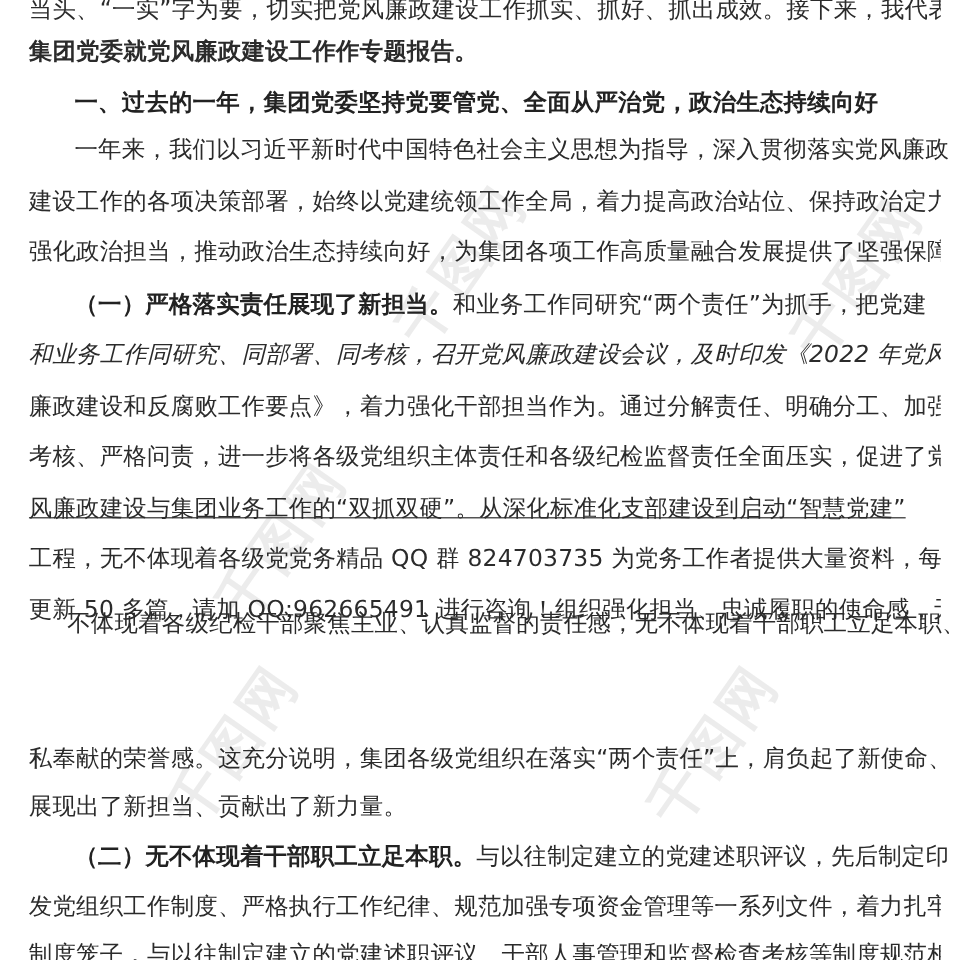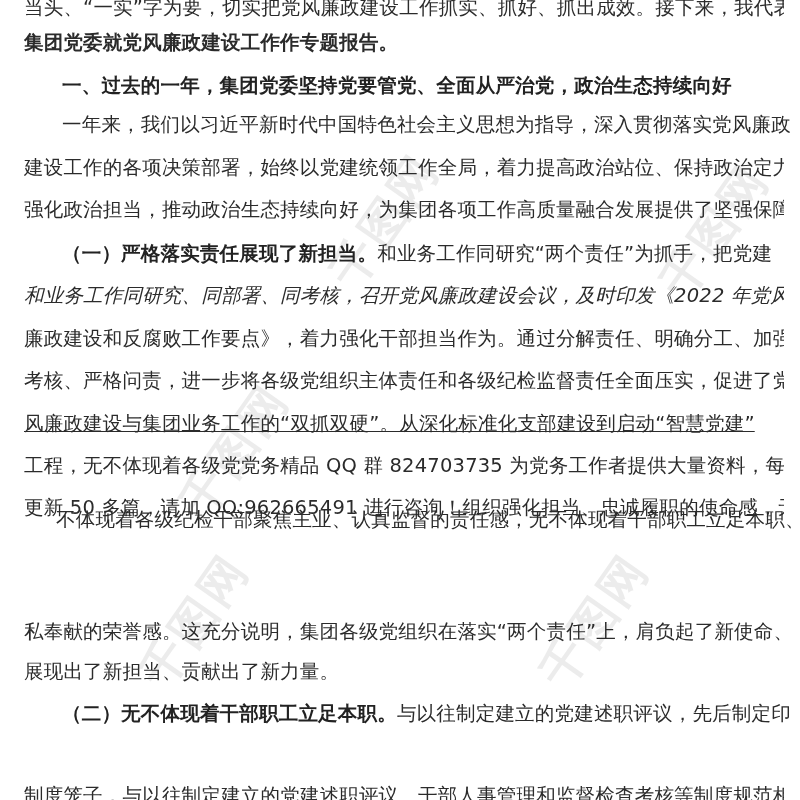--- a/index.html
+++ b/index.html
@@ -75,14 +75,15 @@
   <div class="line" style="top:454px;">工程，无不体现着各级党党务精品 QQ 群 824703735 为党务工作者提供大量资料，每天</div>
   <div class="line" style="top:496px;">更新 50 多篇，请加 QQ:962665491 进行咨询！组织强化担当、忠诚履职的使命感，无</div>
   <div class="line" style="top:508px;margin-left:32px;">不体现着各级纪检干部聚焦主业、认真监督的责任感，无不体现着干部职工立足本职、无</div>
 
   <div class="line" style="top:620px;">私奉献的荣誉感。这充分说明，集团各级党组织在落实“两个责任”上，肩负起了新使命、</div>
   <div class="line" style="top:660px;">展现出了新担当、贡献出了新力量。</div>
 
   <div class="line indent" style="top:702px;">
     <span class="bold">（二）无不体现着干部职工立足本职。</span><span>与以往制定建立的党建述职评议，先后制定印</span>
   </div>
+  <div class="line" style="top:744px;">发党组织工作制度、严格执行工作纪律、规范加强专项资金管理等一系列文件，着力扎牢</div>
   <div class="line" style="top:784px;">制度笼子，与以往制定建立的党建述职评议、干部人事管理和监督检查考核等制度规范相</div>
 </div>
 
 </body></html>

